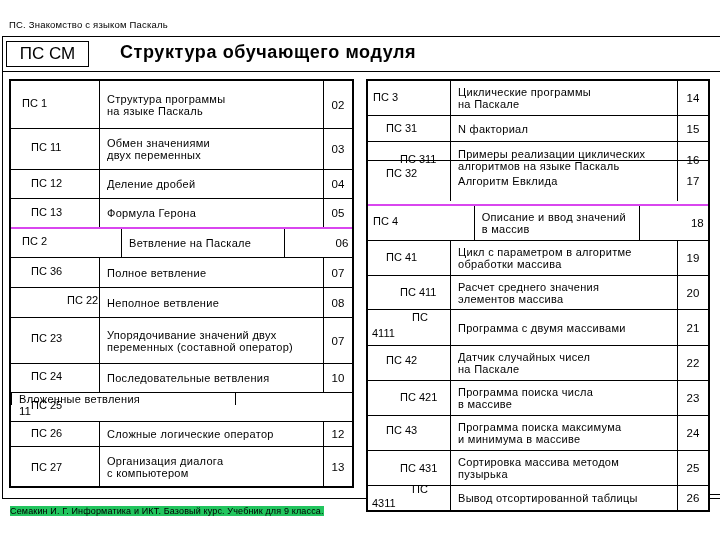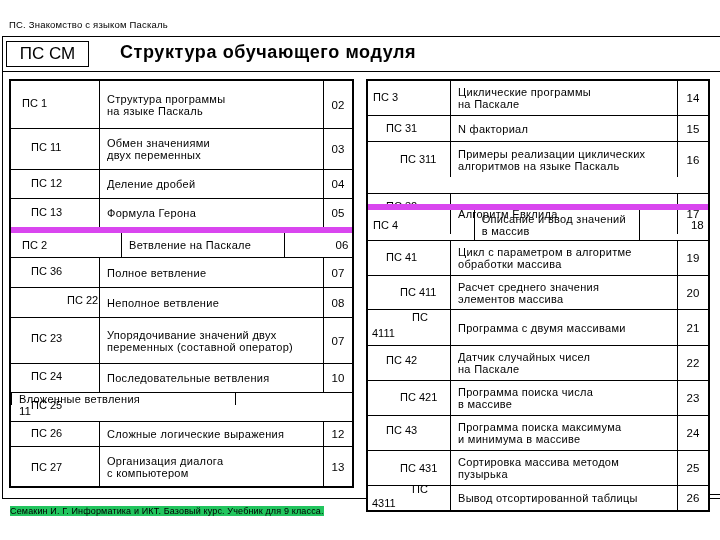--- a/index.html
+++ b/index.html
@@ -11,21 +11,21 @@
   .outer-frame { position: absolute; left: 2px; top: 36px; width: 740px; height: 463px; border: 1px solid #000; border-right: none; }
   .header-line { position: absolute; left: 2px; top: 71px; width: 720px; height: 1px; background: #000; }
 
   .code-box { position: absolute; left: 6px; top: 41px; width: 83px; height: 26px; border: 1px solid #000;
               font-size: 17px; text-align: center; line-height: 24px; }
   .main-title { position: absolute; left: 120px; top: 42px; font-size: 18px; font-weight: bold; letter-spacing: 0.6px; }
 
   .tbl { position: absolute; border: 2px solid #000; background: #fff; }
   .tbl .row { position: absolute; left: 0; right: 0; display: flex; }
   .tbl .row.sep { border-top: 1px solid #000; }
-  .tbl .row.sep-bold { border-top: 6px solid #d946ef; gap: 47px; }
+  .tbl .row.sep-bold { border-top: 2px solid #d946ef; gap: 47px; }
   .tbl .code { position: relative; font-size: 11px; }
   .tbl .topic { border-left: 1px solid #000; border-right: 1px solid #000; font-size: 11px; line-height: 12px;
                 display: flex; align-items: center; padding-left: 7px; letter-spacing: 0.3px; white-space: pre-line; }
   .tbl .num { font-size: 11.5px; display: flex; align-items: center; justify-content: center; }
   .tbl .code-label { position: absolute; white-space: nowrap; }
 
   .left-tbl { left: 9px; top: 79px; width: 345px; height: 409px; }
   .left-tbl .code { width: 88px; }
   .left-tbl .topic { width: 225px; }
   .left-tbl .num { width: 28px; }
@@ -121,21 +121,21 @@
     <div class="code">
         <span class="code-label" style="left:20px;top:6px;">ПС 25</span>
       </div>
     <div class="topic">Вложенные ветвления</div>
     <div class="num">11</div>
   </div>
   <div class="row sep" style="top:340px;height:25px;">
     <div class="code">
         <span class="code-label" style="left:20px;top:5px;">ПС 26</span>
       </div>
-    <div class="topic">Сложные логические выражения</div>
+    <div class="topic">Сложные логические оператор</div>
     <div class="num">12</div>
   </div>
   <div class="row sep" style="top:365px;height:40px;">
     <div class="code">
         <span class="code-label" style="left:20px;top:14px;">ПС 27</span>
       </div>
     <div class="topic">Организация диалога
 с компьютером</div>
     <div class="num">13</div>
   </div>
@@ -161,21 +161,21 @@
     <div class="num">15</div>
   </div>
   <div class="row sep" style="top:60px;height:36px;">
     <div class="code">
         <span class="code-label" style="left:32px;top:11px;">ПС 311</span>
       </div>
     <div class="topic">Примеры реализации циклических
 алгоритмов на языке Паскаль</div>
     <div class="num">16</div>
   </div>
-  <div class="row sep" style="top:112px;height:41px;">
+  <div class="row sep" style="top:79px;height:41px;">
     <div class="code">
         <span class="code-label" style="left:18px;top:6px;">ПС 32</span>
       </div>
     <div class="topic">Алгоритм Евклида</div>
     <div class="num">17</div>
   </div>
   <div class="row sep-bold" style="top:123px;height:36px;">
     <div class="code">
         <span class="code-label" style="left:5px;top:9px;">ПС 4</span>
       </div>

